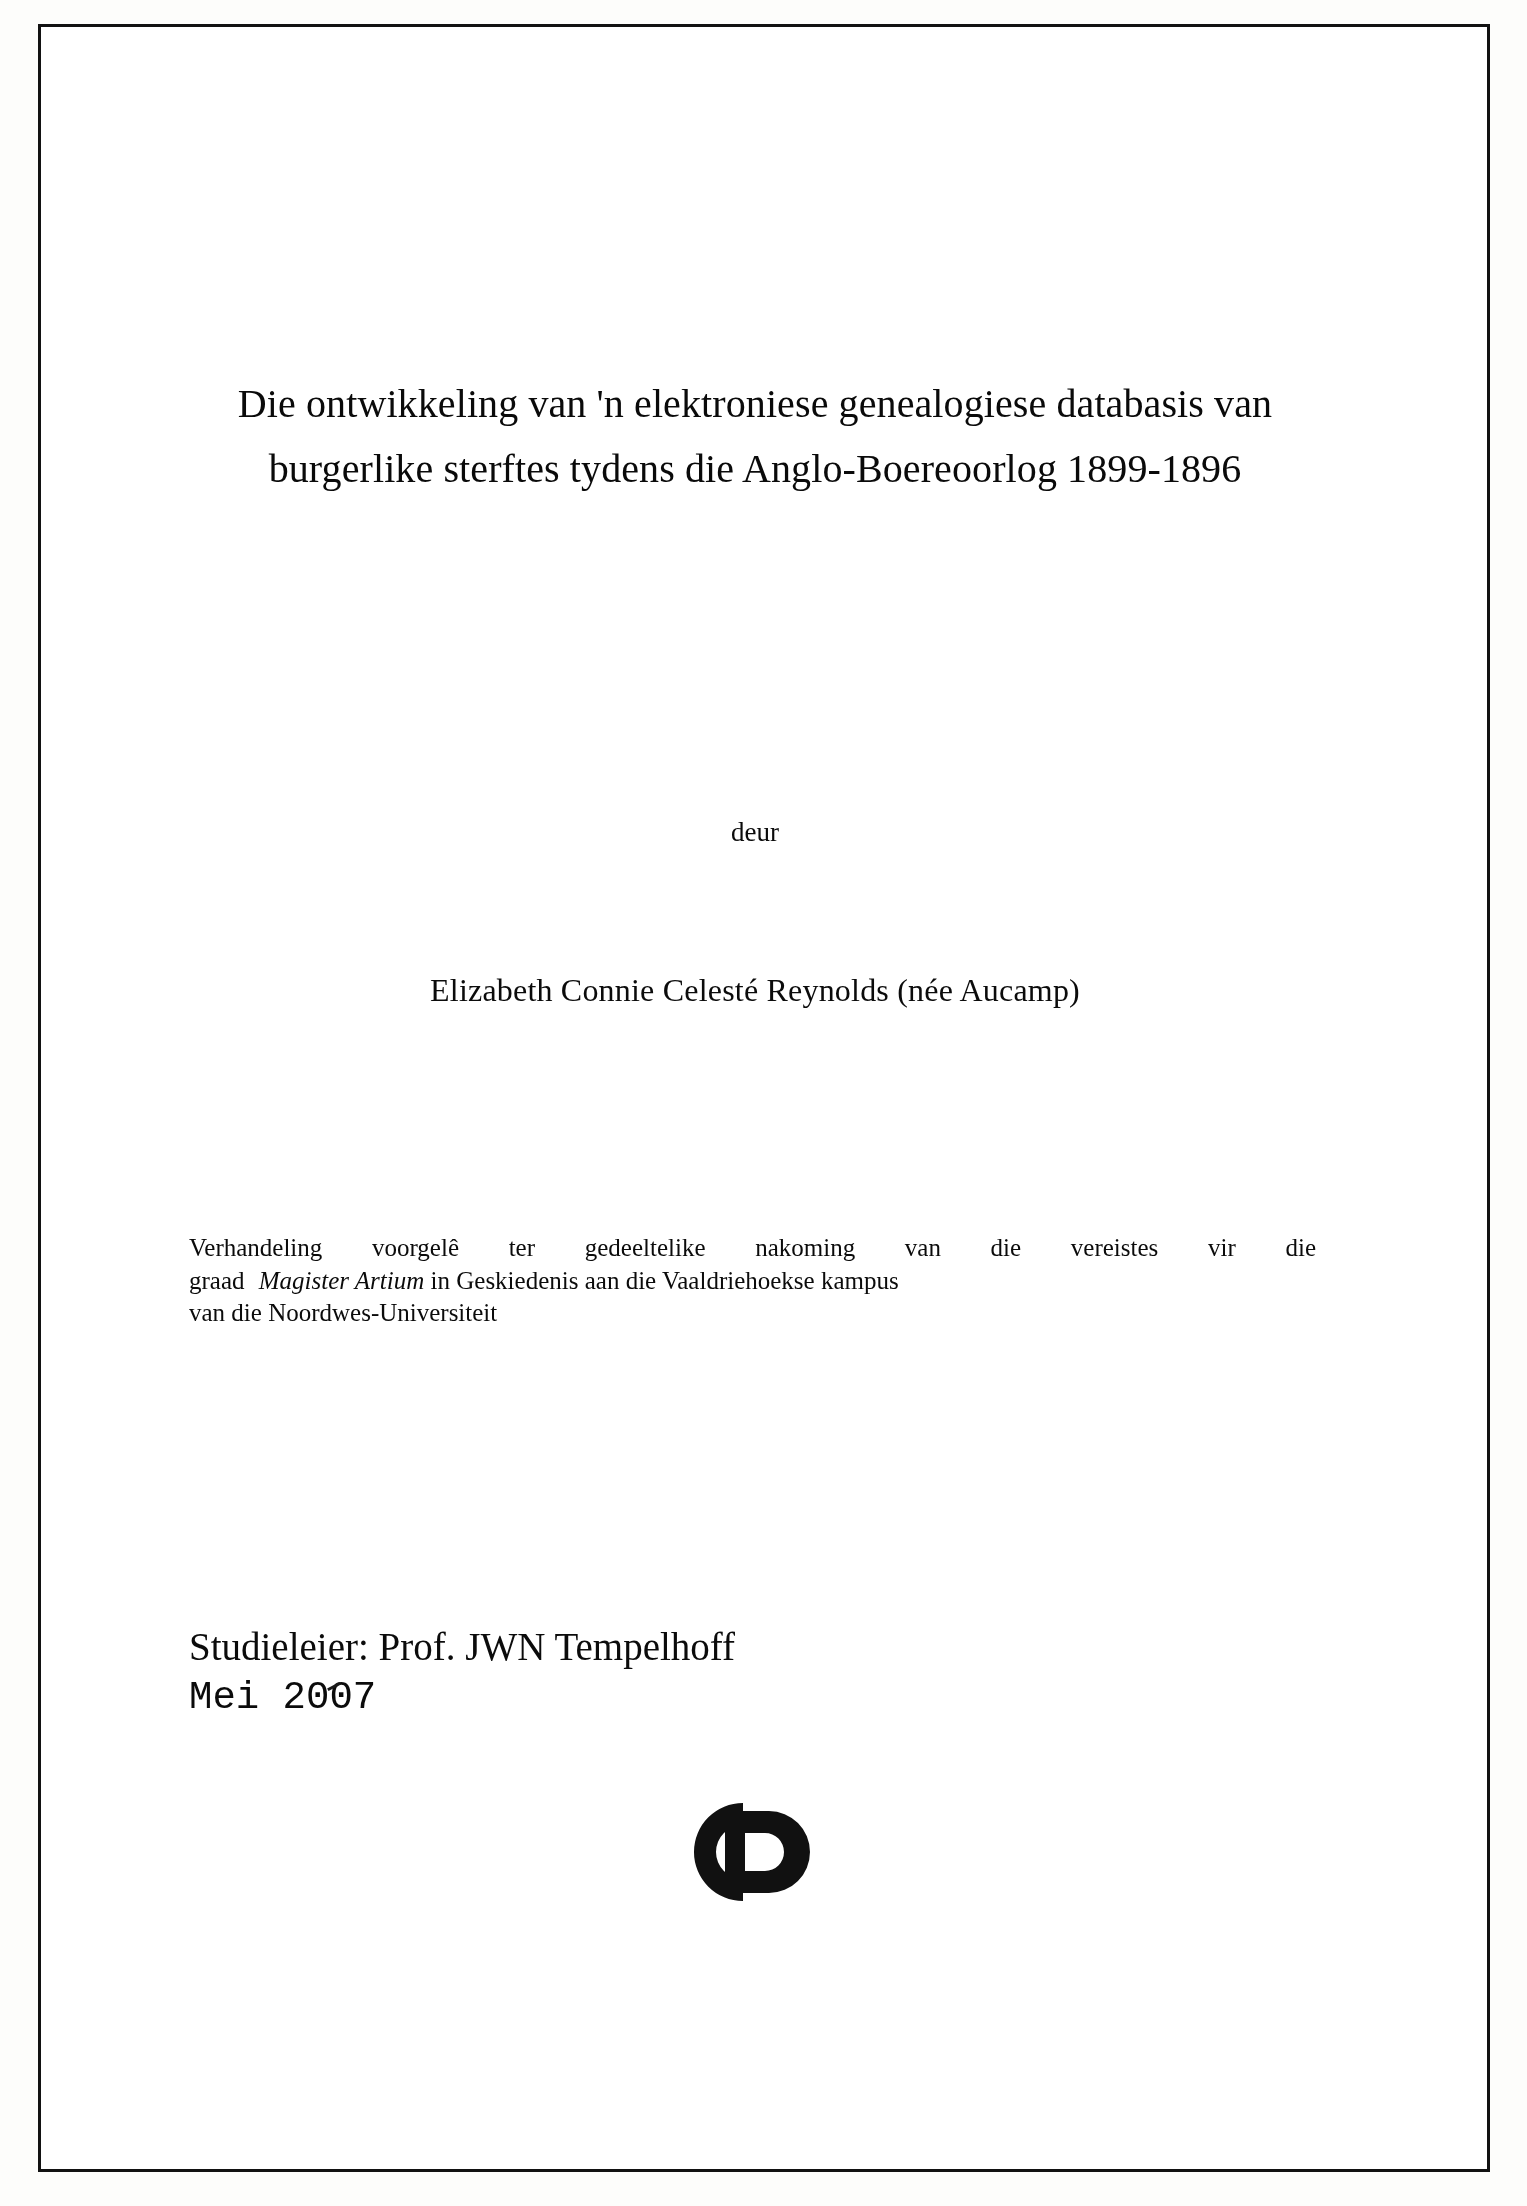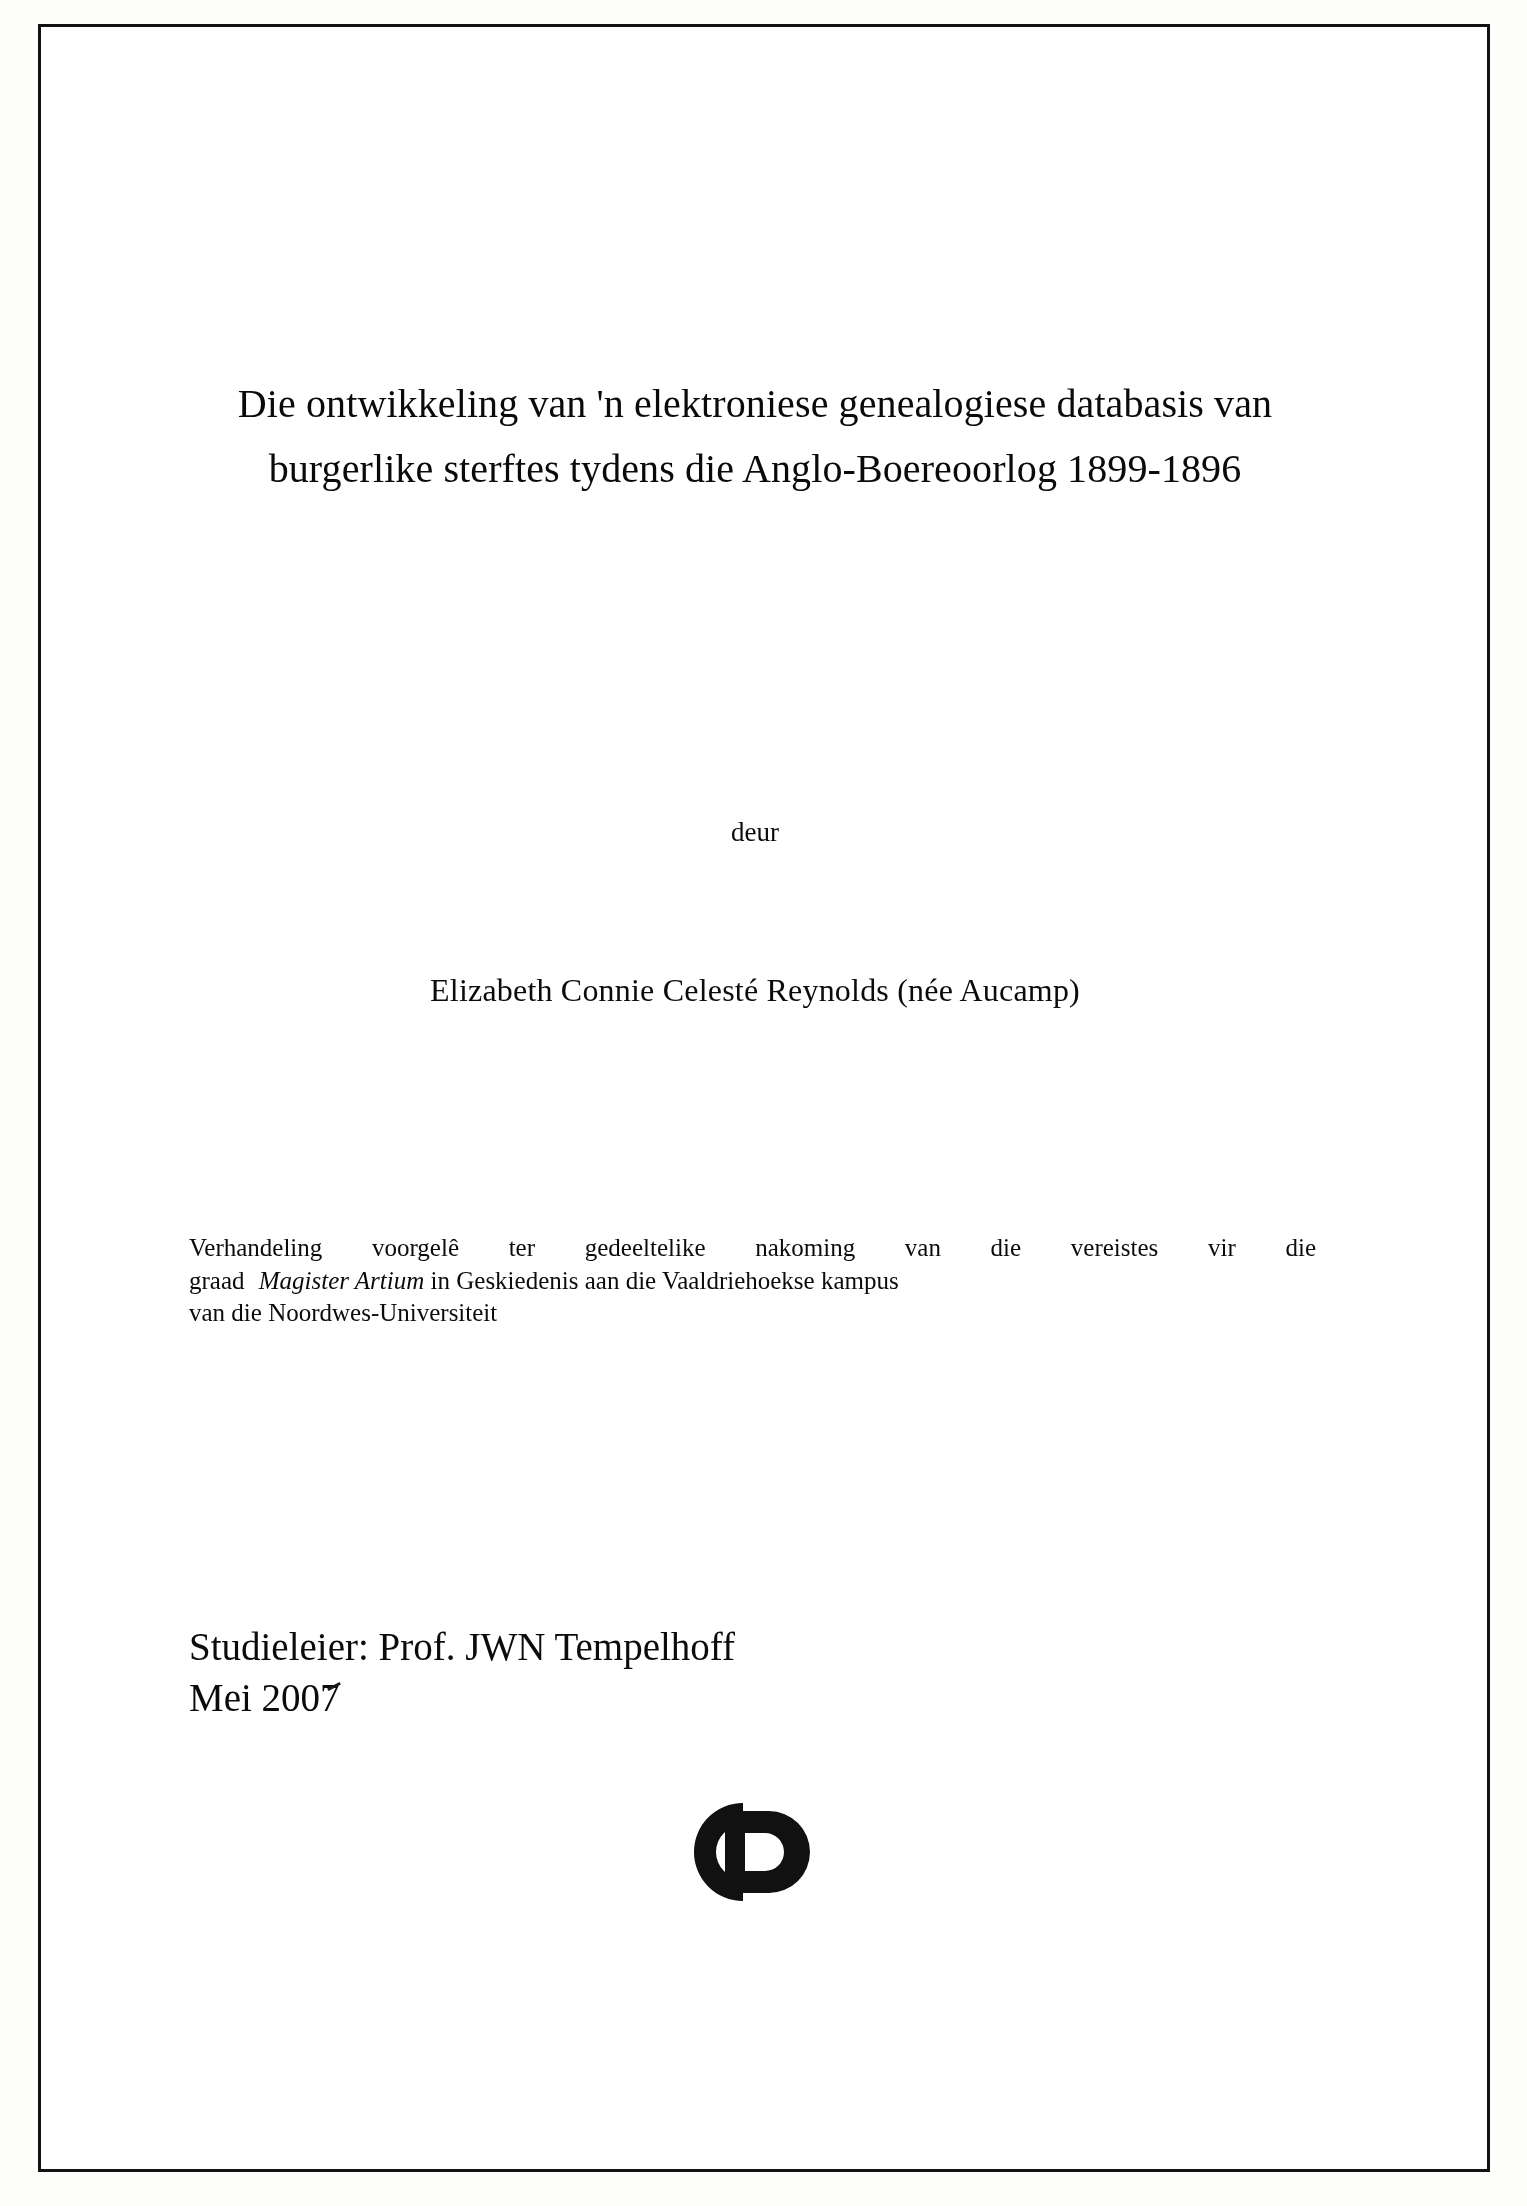--- a/index.html
+++ b/index.html
@@ -115,20 +115,21 @@
   .supervisor-block {
     position: absolute;
     top: 1595px;
     left: 4px;
     width: 1000px;
     font-size: 39px;
     line-height: 1.30;
   }
   .date-line {
     position: relative;
+    font-family: Liberation Mono, monospace;
   }
   
   .date-line::after {
     content: "";
     position: absolute;
     left: 138px;
     top: 12px;
     width: 14px;
     height: 3px;
     background: #1a1a1a;

